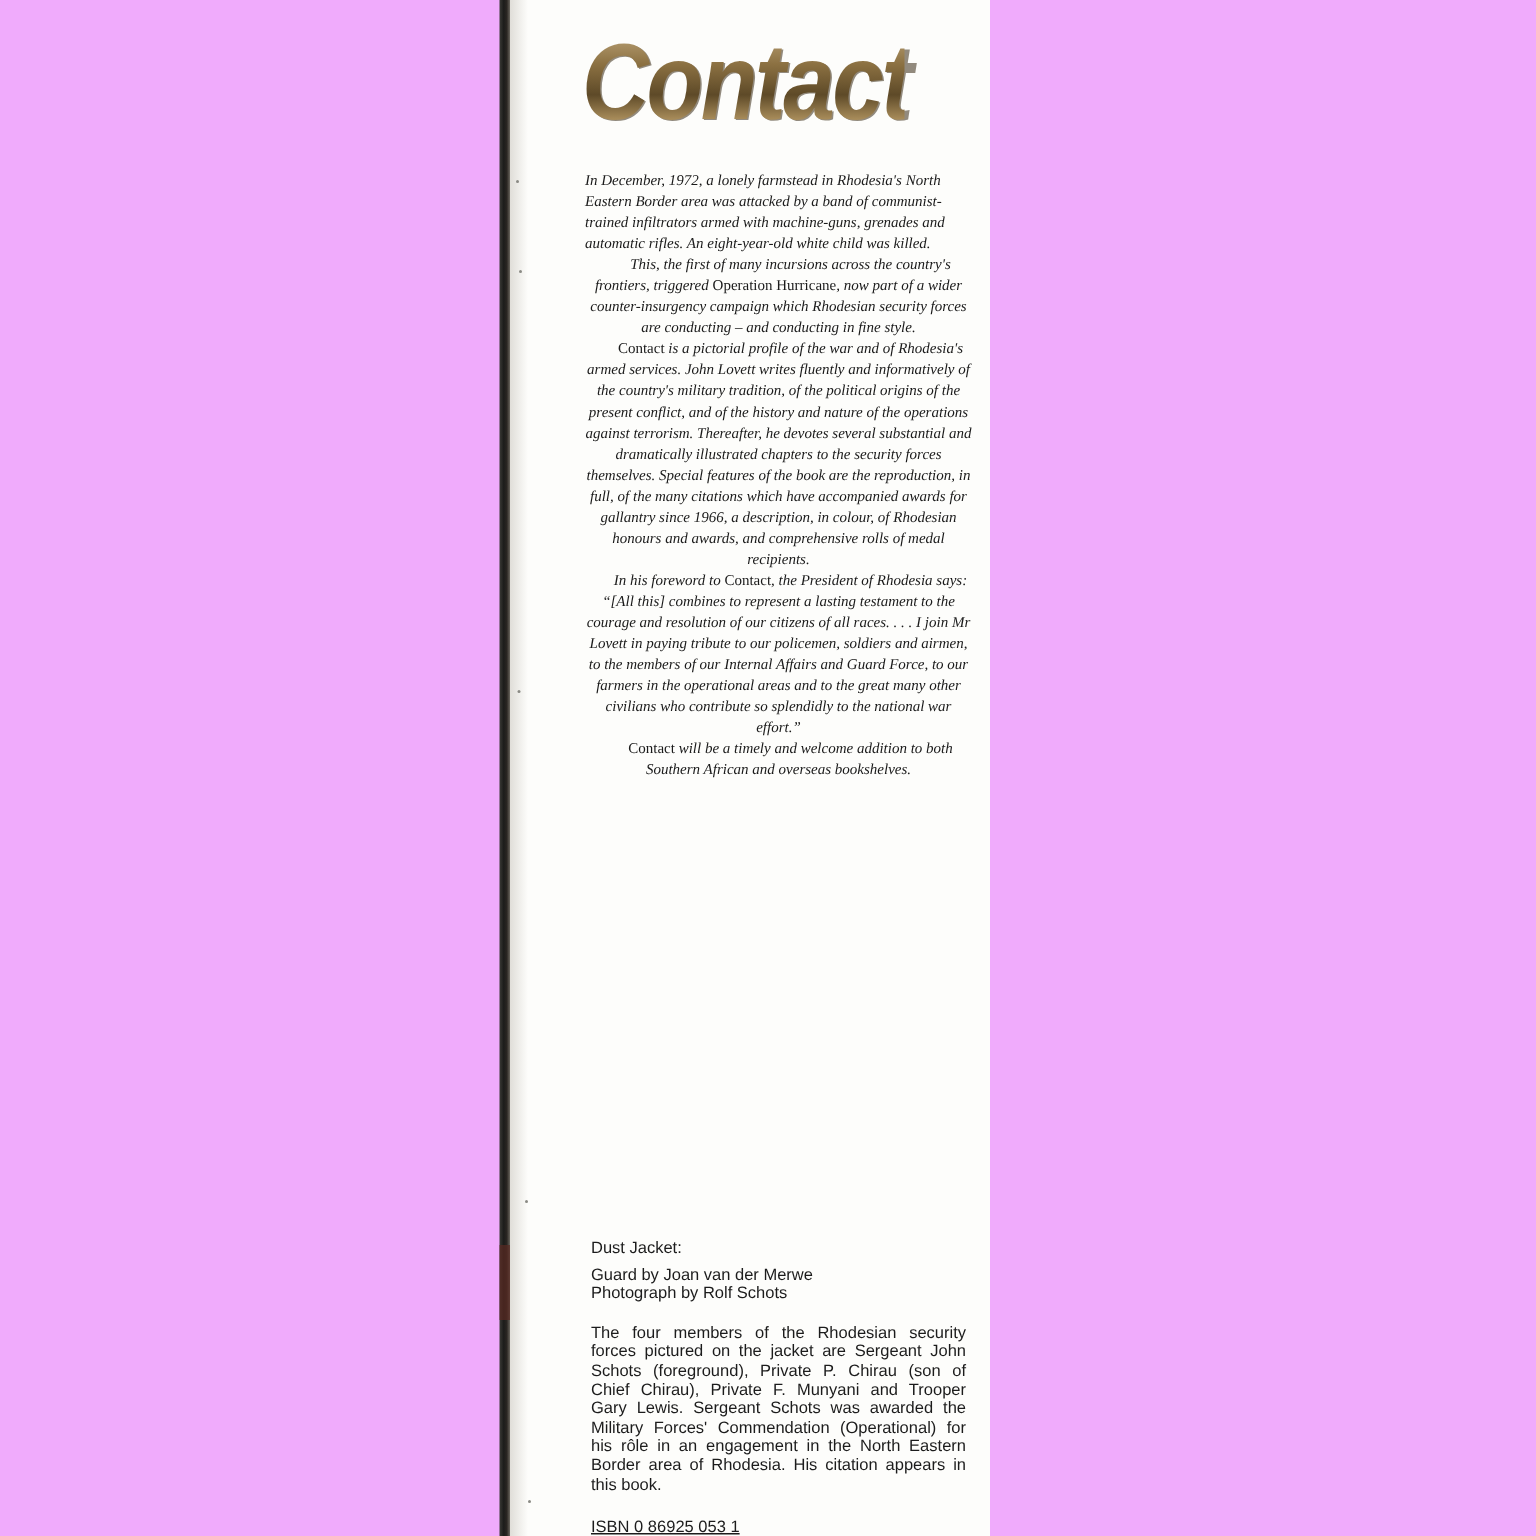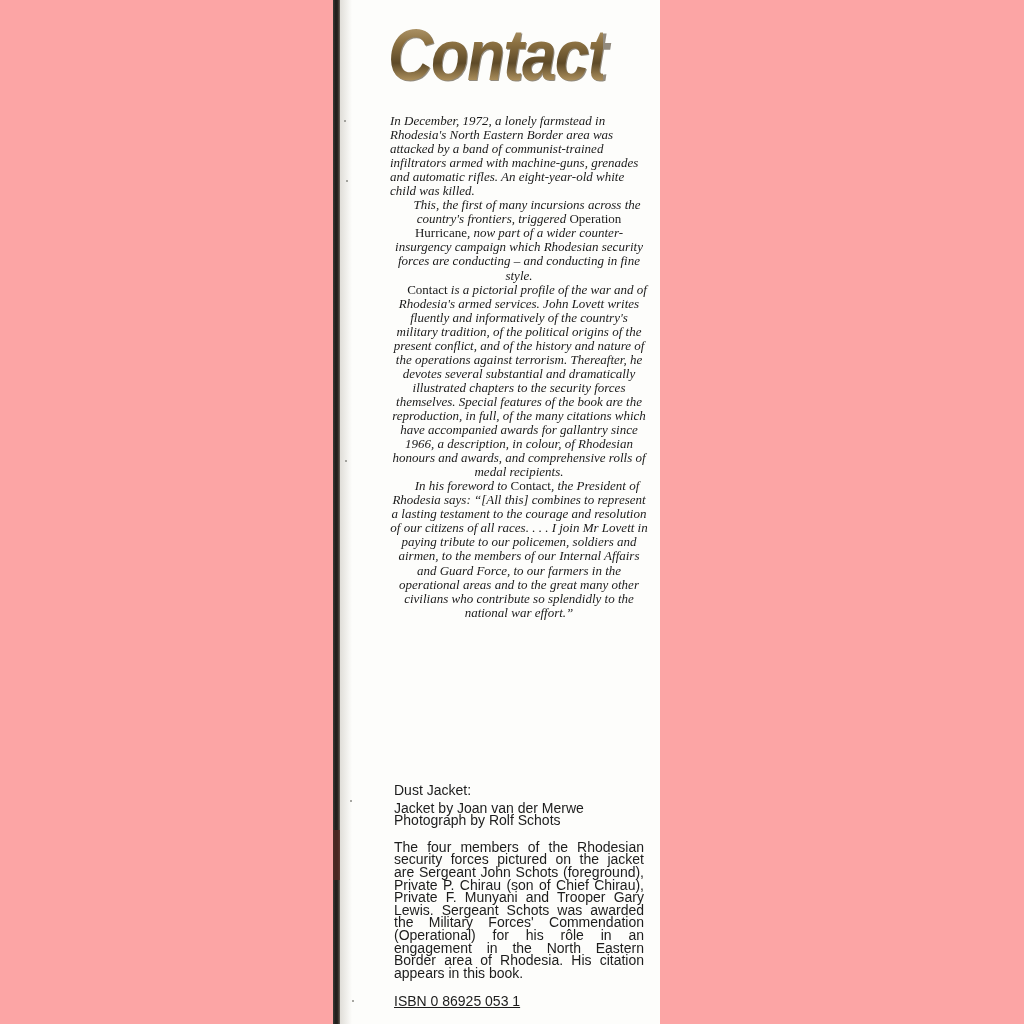--- a/index.html
+++ b/index.html
@@ -7,21 +7,21 @@
       padding: 0;
       width: 1024px;
       height: 1024px;
       background: #ffffff;
       overflow: hidden;
     }
     .canvas {
       position: relative;
       width: 1024px;
       height: 1024px;
-      background: #fca5a5;
+      background: #f0abfc;
     }
     .spine-edge {
       position: absolute;
       left: 333px;
       top: 0;
       width: 7px;
       height: 1024px;
       background: linear-gradient(to right, #3a3a36 0%, #1c1c1a 40%, #2a2622 70%, #6b675f 100%);
     }
     .spine-edge .tint {
@@ -84,40 +84,40 @@
       opacity: 0.55;
       transform: scaleX(0.86);
       transform-origin: left center;
     }
     .blurb {
       position: absolute;
       left: 390px;
       top: 114px;
       width: 258px;
       font-family: "Liberation Serif", serif;
-      font-size: 13px;
+      font-size: 10px;
       line-height: 14.05px;
       color: #1a1a1a;
     }
     .blurb p {
       margin: 0;
     }
     .blurb p.indent {
       text-indent: 16px;
       text-align: center;
     }
     .it { font-style: italic; }
     .rm { font-style: normal; }
     .credits {
       position: absolute;
       left: 394px;
-      top: 784px;
+      top: 826px;
       width: 250px;
       font-family: "Liberation Sans", sans-serif;
-      font-size: 14px;
+      font-size: 11px;
       line-height: 12.6px;
       color: #1c1c1c;
     }
     .credits .label { margin: 0 0 5px 0; }
     .credits .line { margin: 0; }
     .credits .caption {
       margin: 14px 0 0 0;
       text-align: justify;
       text-align-last: left;
     }
@@ -144,25 +144,26 @@
   <div class="spine-shadow"></div>
 
   <div class="title-shadow">Contact</div>
   <div class="title">Contact</div>
 
   <div class="blurb">
     <p class="it">In December, 1972, a lonely farmstead in Rhodesia's North Eastern Border area was attacked by a band of communist-trained infiltrators armed with machine-guns, grenades and automatic rifles. An eight-year-old white child was killed.</p>
     <p class="it indent"><span>This, the first of many incursions across the country's frontiers, triggered </span><span class="rm">Operation Hurricane</span><span>, now part of a wider counter-insurgency campaign which Rhodesian security forces are conducting – and conducting in fine style.</span></p>
     <p class="it indent"><span class="rm">Contact</span><span> is a pictorial profile of the war and of Rhodesia's armed services. John Lovett writes fluently and informatively of the country's military tradition, of the political origins of the present conflict, and of the history and nature of the operations against terrorism. Thereafter, he devotes several substantial and dramatically illustrated chapters to the security forces themselves. Special features of the book are the reproduction, in full, of the many citations which have accompanied awards for gallantry since 1966, a description, in colour, of Rhodesian honours and awards, and comprehensive rolls of medal recipients.</span></p>
     <p class="it indent"><span>In his foreword to </span><span class="rm">Contact</span><span>, the President of Rhodesia says: “[All this] combines to represent a lasting testament to the courage and resolution of our citizens of all races. . . . I join Mr Lovett in paying tribute to our policemen, soldiers and airmen, to the members of our Internal Affairs and Guard Force, to our farmers in the operational areas and to the great many other civilians who contribute so splendidly to the national war effort.”</span></p>
+    <p class="it indent"><span class="rm">Contact</span><span> will be a timely and welcome addition to both Southern African and overseas bookshelves.</span></p>
   </div>
 
   <div class="credits">
     <p class="label">Dust Jacket:</p>
-    <p class="line">Jacket by Joan van der Merwe</p>
+    <p class="line">Guard by Joan van der Merwe</p>
     <p class="line">Photograph by Rolf Schots</p>
     <p class="caption">The four members of the Rhodesian security forces pictured on the jacket are Sergeant John Schots (foreground), Private P. Chirau (son of Chief Chirau), Private F. Munyani and Trooper Gary Lewis. Sergeant Schots was awarded the Military Forces' Commendation (Operational) for his rôle in an engagement in the North Eastern Border area of Rhodesia. His citation appears in this book.</p>
     <p class="isbn">ISBN 0 86925 053 1</p>
   </div>
 
   <div class="speck" style="left:344px;top:120px"></div>
   <div class="speck" style="left:346px;top:180px"></div>
   <div class="speck" style="left:345px;top:460px"></div>
   <div class="speck" style="left:350px;top:800px"></div>
   <div class="speck" style="left:352px;top:1000px"></div>

